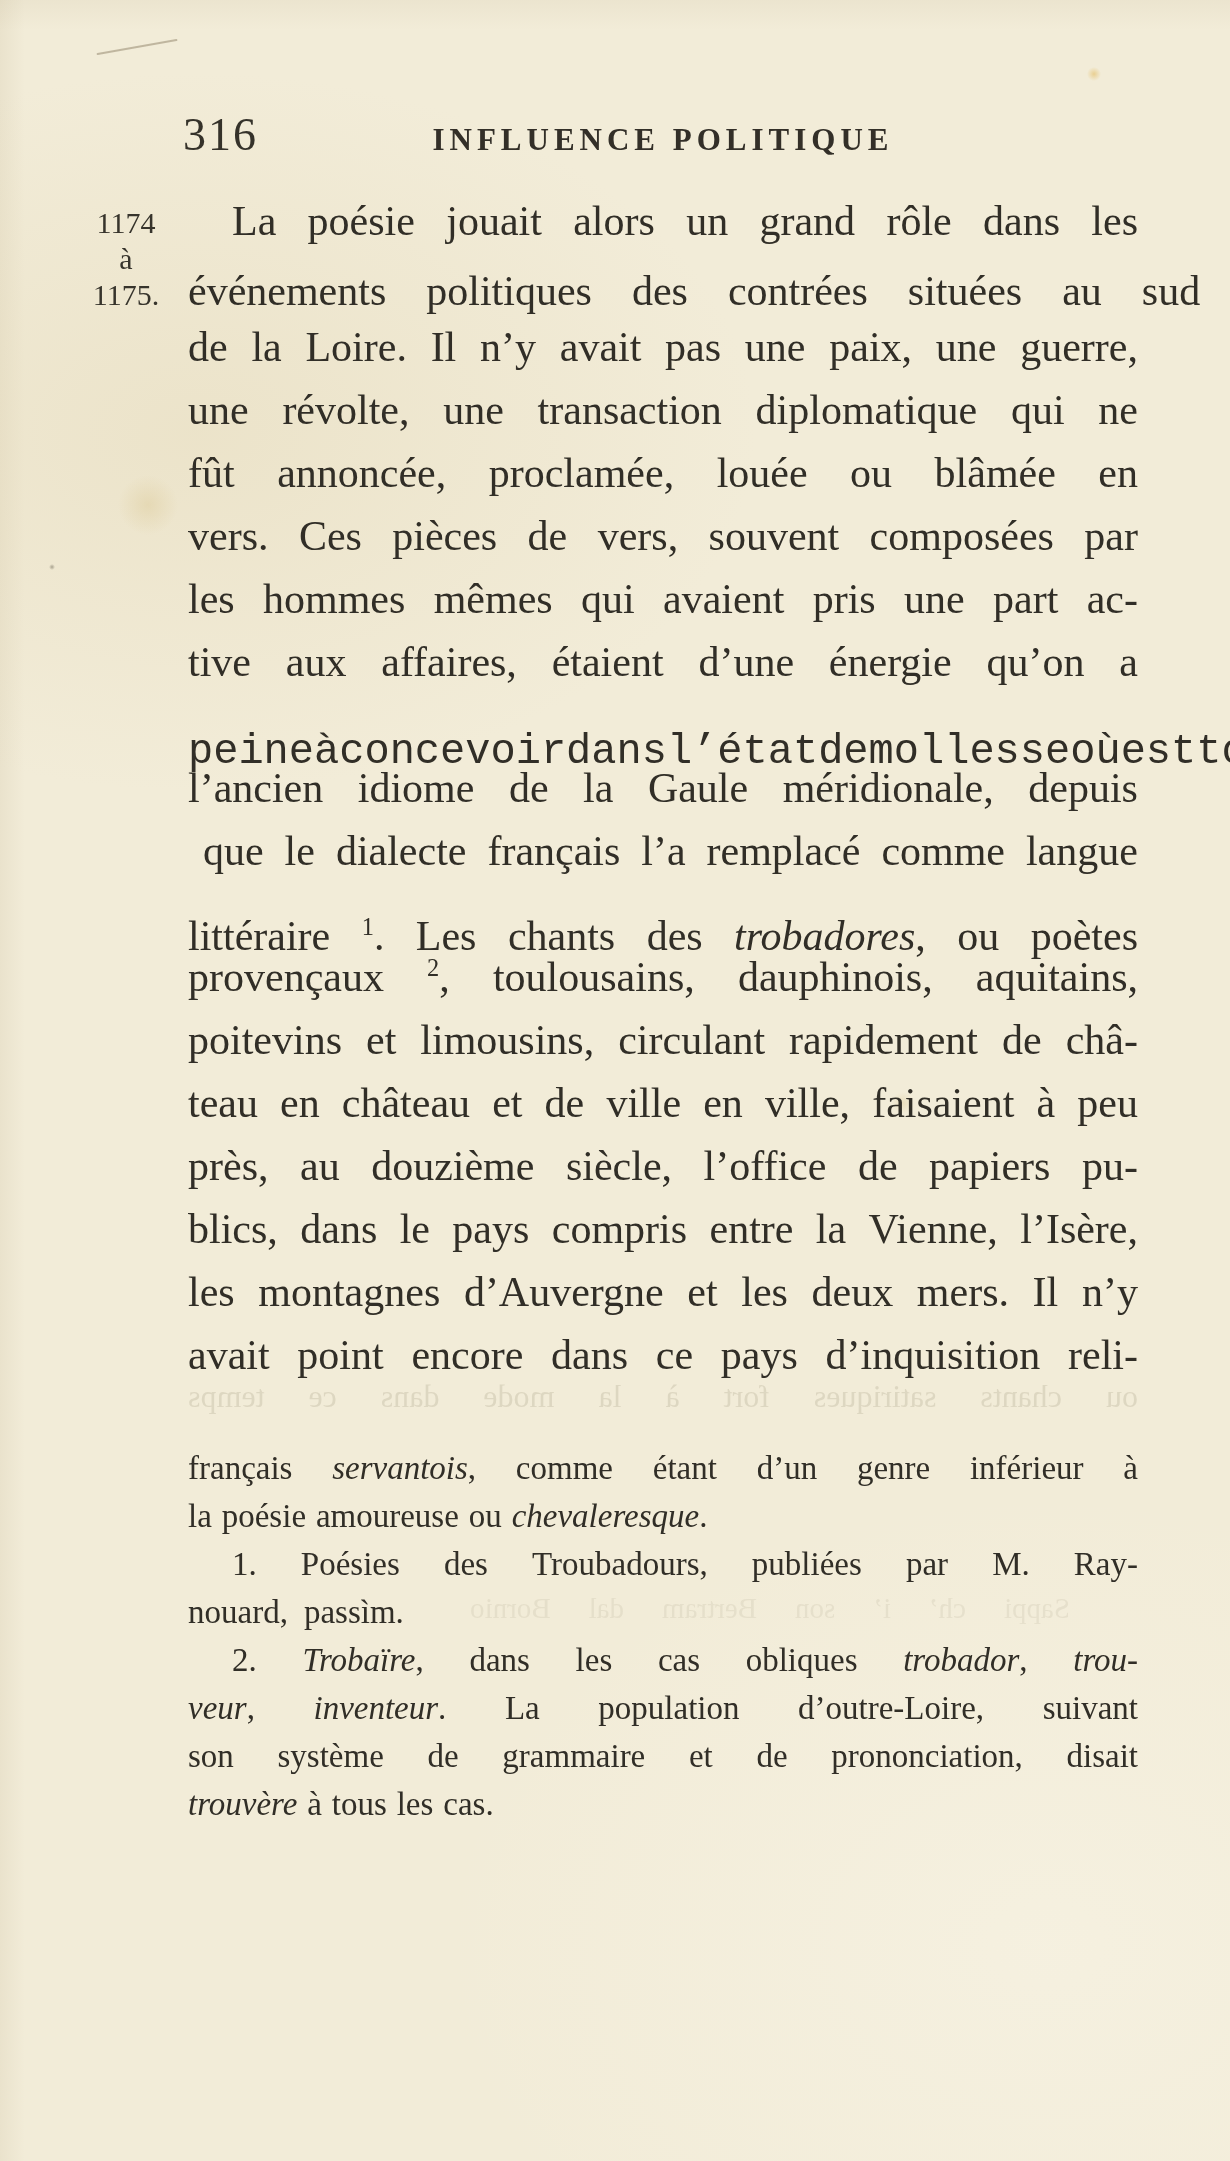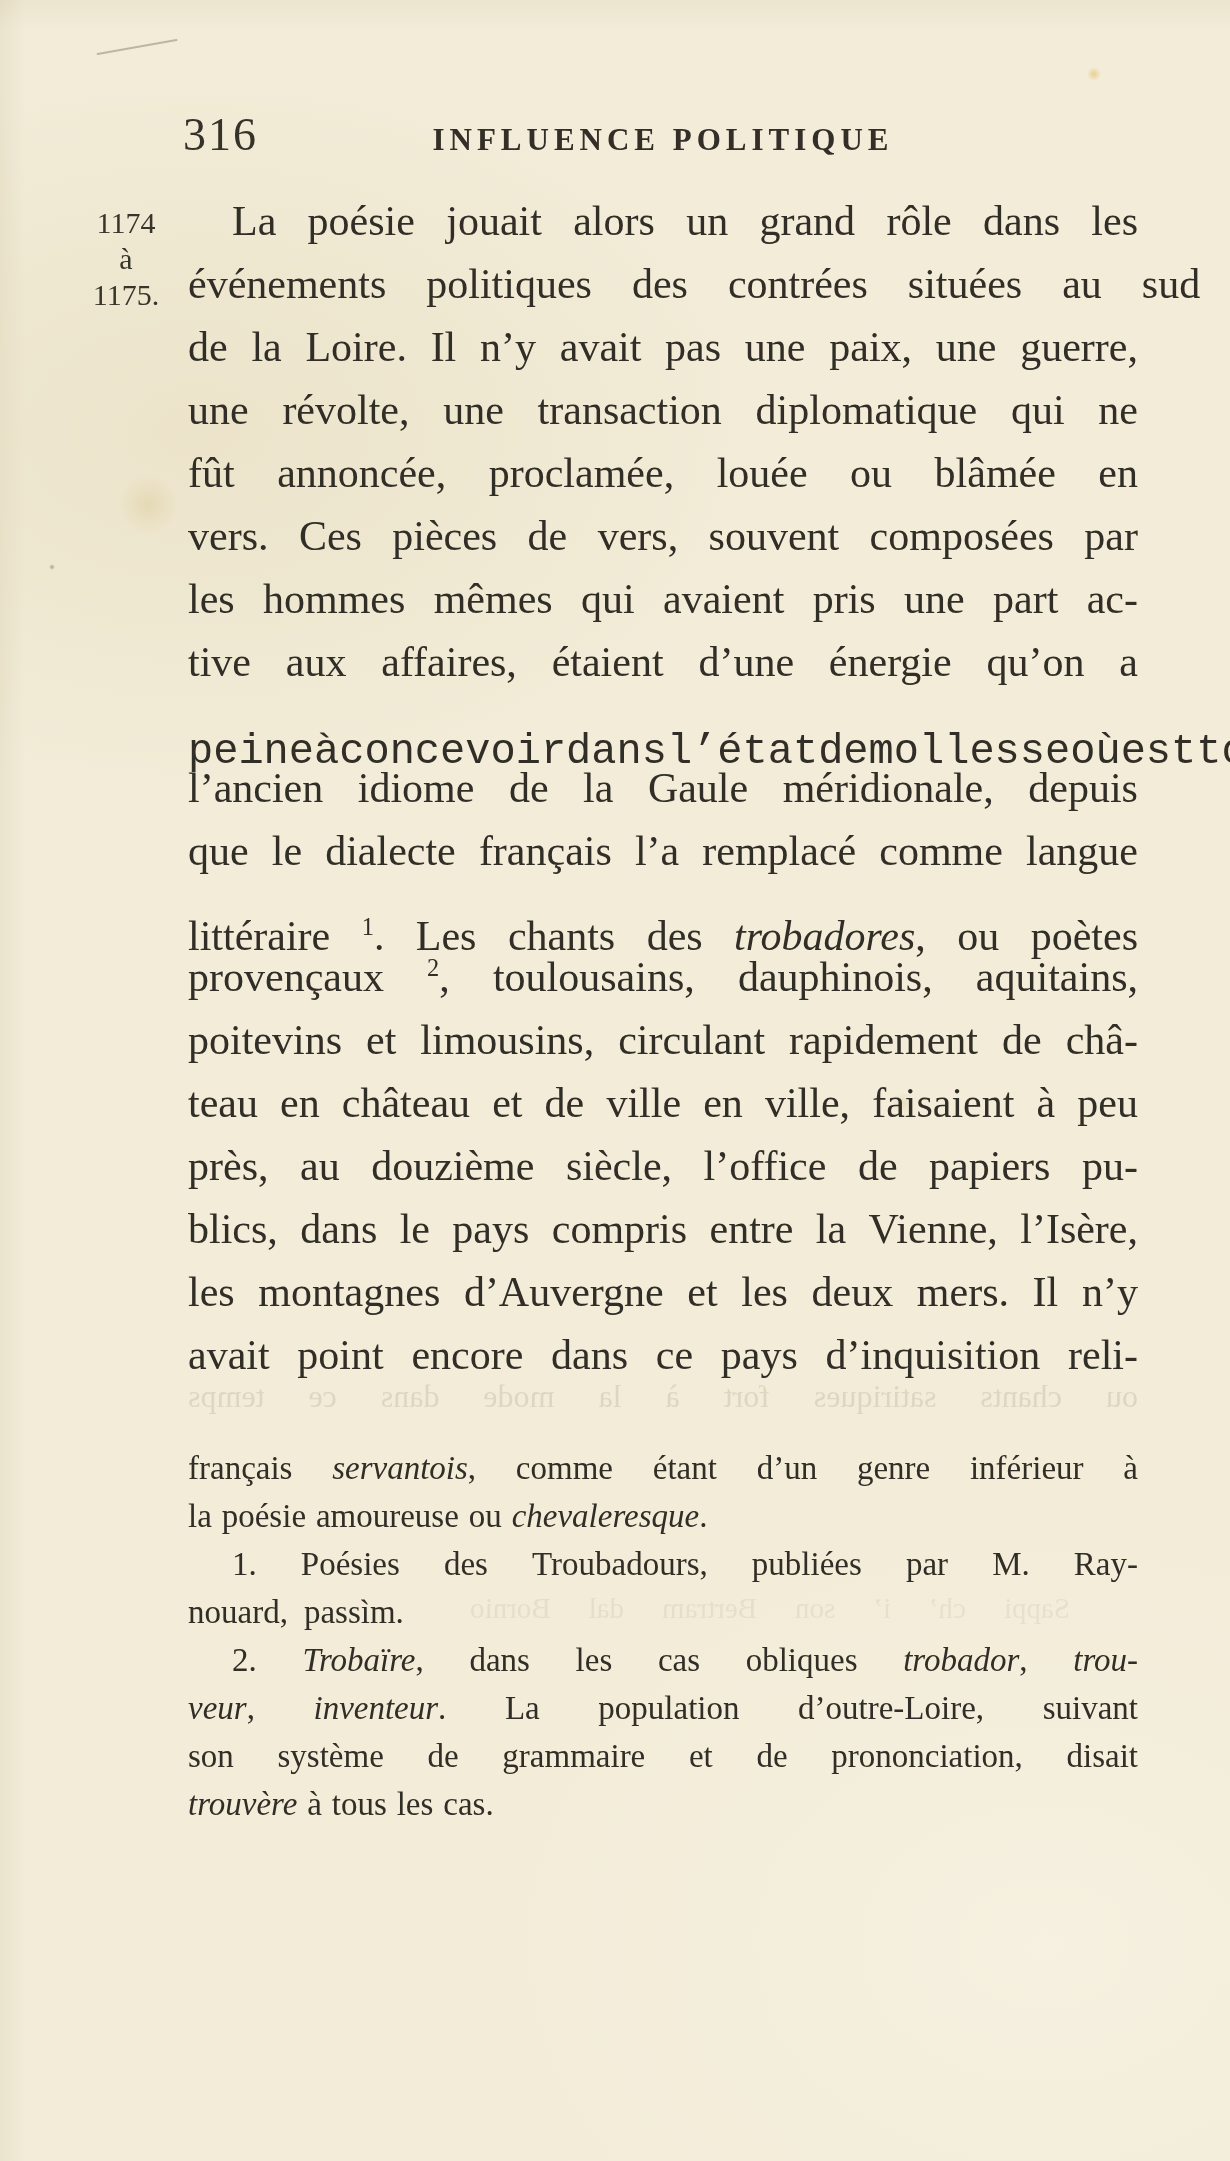--- a/index.html
+++ b/index.html
@@ -75,21 +75,21 @@
       <span>La</span>
       <span>poésie</span>
       <span>jouait</span>
       <span>alors</span>
       <span>un</span>
       <span>grand</span>
       <span>rôle</span>
       <span>dans</span>
       <span>les</span>
     </div>
-    <div class="tline" style="top: 63px; gap: 40px;">
+    <div class="tline" style="top: 70px; gap: 40px;">
       <span>événements</span>
       <span>politiques</span>
       <span>des</span>
       <span>contrées</span>
       <span>situées</span>
       <span>au</span>
       <span>sud</span>
     </div>
     <div class="tline" style="top: 126px;">
       <span>de</span>
@@ -167,21 +167,21 @@
     </div>
     <div class="tline" style="top: 567px;">
       <span>l’ancien</span>
       <span>idiome</span>
       <span>de</span>
       <span>la</span>
       <span>Gaule</span>
       <span>méridionale,</span>
       <span>depuis</span>
     </div>
-    <div class="tline" style="top: 630px;">
+    <div class="tline" style="top: 630px; margin-left: 15px;">
       <span>que</span>
       <span>le</span>
       <span>dialecte</span>
       <span>français</span>
       <span>l’a</span>
       <span>remplacé</span>
       <span>comme</span>
       <span>langue</span>
     </div>
     <div class="tline" style="top: 715px;">

